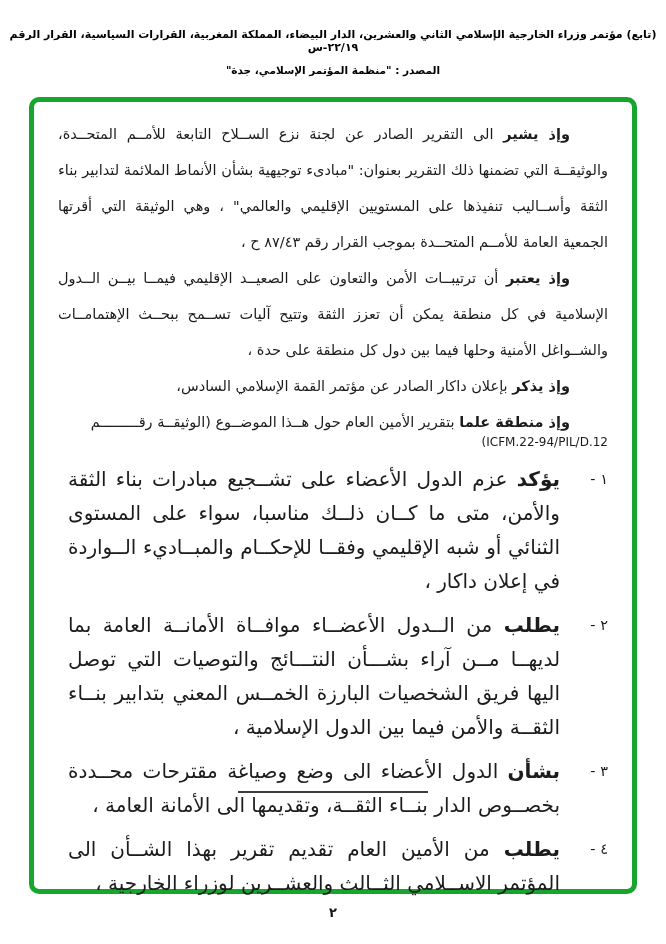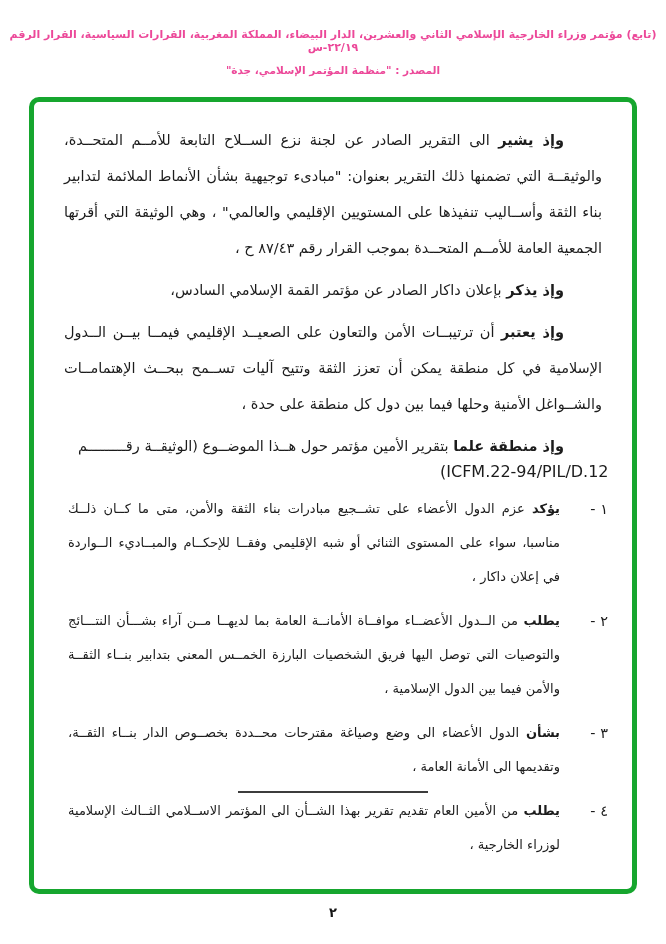--- a/index.html
+++ b/index.html
@@ -17,21 +17,21 @@
     overflow: hidden;
   }
   .header {
     position: absolute;
     top: 28px;
     left: 0;
     right: 0;
     text-align: center;
     direction: rtl;
     font-weight: bold;
-    color: #ec4899;
+    color: #000000;
   }
   .header-line1 {
     font-size: 11px;
     letter-spacing: 0.2px;
     margin-bottom: 10px;
   }
   .header-line2 {
     font-size: 10.5px;
   }
   .green-box {
@@ -40,34 +40,34 @@
     top: 97px;
     width: 608px;
     height: 797px;
     box-sizing: border-box;
     border: 5px solid #16a62e;
     border-radius: 10px;
     padding: 14px 24px 0 24px;
     direction: rtl;
   }
   .preamble p {
-    margin: 6px;
+    margin: 0;
     font-size: 14.5px;
     line-height: 36px;
     text-align: justify;
     text-indent: 38px;
   }
   .lead {
     font-weight: bold;
   }
   .doc-ref {
     direction: ltr;
-    text-align: center;
+    text-align: right;
     padding-left: 382px;
-    font-size: 16px;
+    font-size: 12px;
     line-height: 16px;
     margin-top: -6px;
     white-space: nowrap;
   }
   .items {
     margin-top: 12px;
   }
   .item {
     display: flex;
     margin-bottom: 10px;
@@ -75,21 +75,21 @@
   .item-number {
     flex: 0 0 32px;
     font-size: 14.5px;
     line-height: 34px;
     white-space: nowrap;
   }
   .item-body {
     flex: 1;
     padding-right: 16px;
     padding-left: 10px;
-    font-size: 13px;
+    font-size: 20px;
     line-height: 34px;
     text-align: justify;
   }
   .divider {
     position: absolute;
     bottom: 96px;
     left: 50%;
     transform: translateX(-50%);
     width: 190px;
     height: 0;
@@ -113,42 +113,42 @@
 
   <div class="header">
     <div class="header-line1">(تابع) مؤتمر وزراء الخارجية الإسلامي الثاني والعشرين، الدار البيضاء، المملكة المغربية، القرارات السياسية، القرار الرقم ٢٢/١٩-س</div>
     <div class="header-line2">المصدر : "منظمة المؤتمر الإسلامي، جدة"</div>
   </div>
 
   <div class="green-box">
 
     <div class="preamble">
       <p><span class="lead">وإذ يشير</span><span> الى التقرير الصادر عن لجنة نزع الســلاح التابعة للأمــم المتحــدة، والوثيقــة التي تضمنها ذلك التقرير بعنوان: "مبادىء توجيهية بشأن الأنماط الملائمة لتدابير بناء الثقة وأســاليب تنفيذها على المستويين الإقليمي والعالمي" ، وهي الوثيقة التي أقرتها الجمعية العامة للأمــم المتحــدة بموجب القرار رقم ٨٧/٤٣ ح ،</span></p>
+      <p><span class="lead">وإذ يعتبر</span><span> أن ترتيبــات الأمن والتعاون على الصعيــد الإقليمي فيمــا بيــن الــدول الإسلامية في كل منطقة يمكن أن تعزز الثقة وتتيح آليات تســمح ببحــث الإهتمامــات والشــواغل الأمنية وحلها فيما بين دول كل منطقة على حدة ،</span></p>
       <p><span class="lead">وإذ يذكر</span><span> بإعلان داكار الصادر عن مؤتمر القمة الإسلامي السادس،</span></p>
-      <p><span class="lead">وإذ يعتبر</span><span> أن ترتيبــات الأمن والتعاون على الصعيــد الإقليمي فيمــا بيــن الــدول الإسلامية في كل منطقة يمكن أن تعزز الثقة وتتيح آليات تســمح ببحــث الإهتمامــات والشــواغل الأمنية وحلها فيما بين دول كل منطقة على حدة ،</span></p>
-      <p><span class="lead">وإذ منطقة علما</span><span> بتقرير الأمين مؤتمر حول هــذا الموضــوع (الوثيقــة رقـــــــــم</span></p>
+      <p><span class="lead">وإذ منطقة علما</span><span> بتقرير الأمين العام حول هــذا الموضــوع (الوثيقــة رقـــــــــم</span></p>
       <div class="doc-ref">(ICFM.22-94/PIL/D.12</div>
     </div>
 
     <div class="items">
       <div class="item">
         <div class="item-number">١ -</div>
         <div class="item-body"><span class="lead">يؤكد</span><span> عزم الدول الأعضاء على تشــجيع مبادرات بناء الثقة والأمن، متى ما كــان ذلــك مناسبا، سواء على المستوى الثنائي أو شبه الإقليمي وفقــا للإحكــام والمبــاديء الــواردة في إعلان داكار ،</span></div>
       </div>
       <div class="item">
         <div class="item-number">٢ -</div>
         <div class="item-body"><span class="lead">يطلب</span><span> من الــدول الأعضــاء موافــاة الأمانــة العامة بما لديهــا مــن آراء بشـــأن النتـــائج والتوصيات التي توصل اليها فريق الشخصيات البارزة الخمــس المعني بتدابير بنــاء الثقــة والأمن فيما بين الدول الإسلامية ،</span></div>
       </div>
       <div class="item">
         <div class="item-number">٣ -</div>
         <div class="item-body"><span class="lead">بشأن</span><span> الدول الأعضاء الى وضع وصياغة مقترحات محــددة بخصــوص الدار بنــاء الثقــة، وتقديمها الى الأمانة العامة ،</span></div>
       </div>
       <div class="item">
         <div class="item-number">٤ -</div>
-        <div class="item-body"><span class="lead">يطلب</span><span> من الأمين العام تقديم تقرير بهذا الشــأن الى المؤتمر الاســلامي الثــالث الإسلامية لوزراء الخارجية ،</span></div>
+        <div class="item-body"><span class="lead">يطلب</span><span> من الأمين العام تقديم تقرير بهذا الشــأن الى المؤتمر الاســلامي الثــالث والعشــرين لوزراء الخارجية ،</span></div>
       </div>
     </div>
 
     <div class="divider"></div>
   </div>
 
   <div class="page-number">٢</div>
 
 </div>
 

